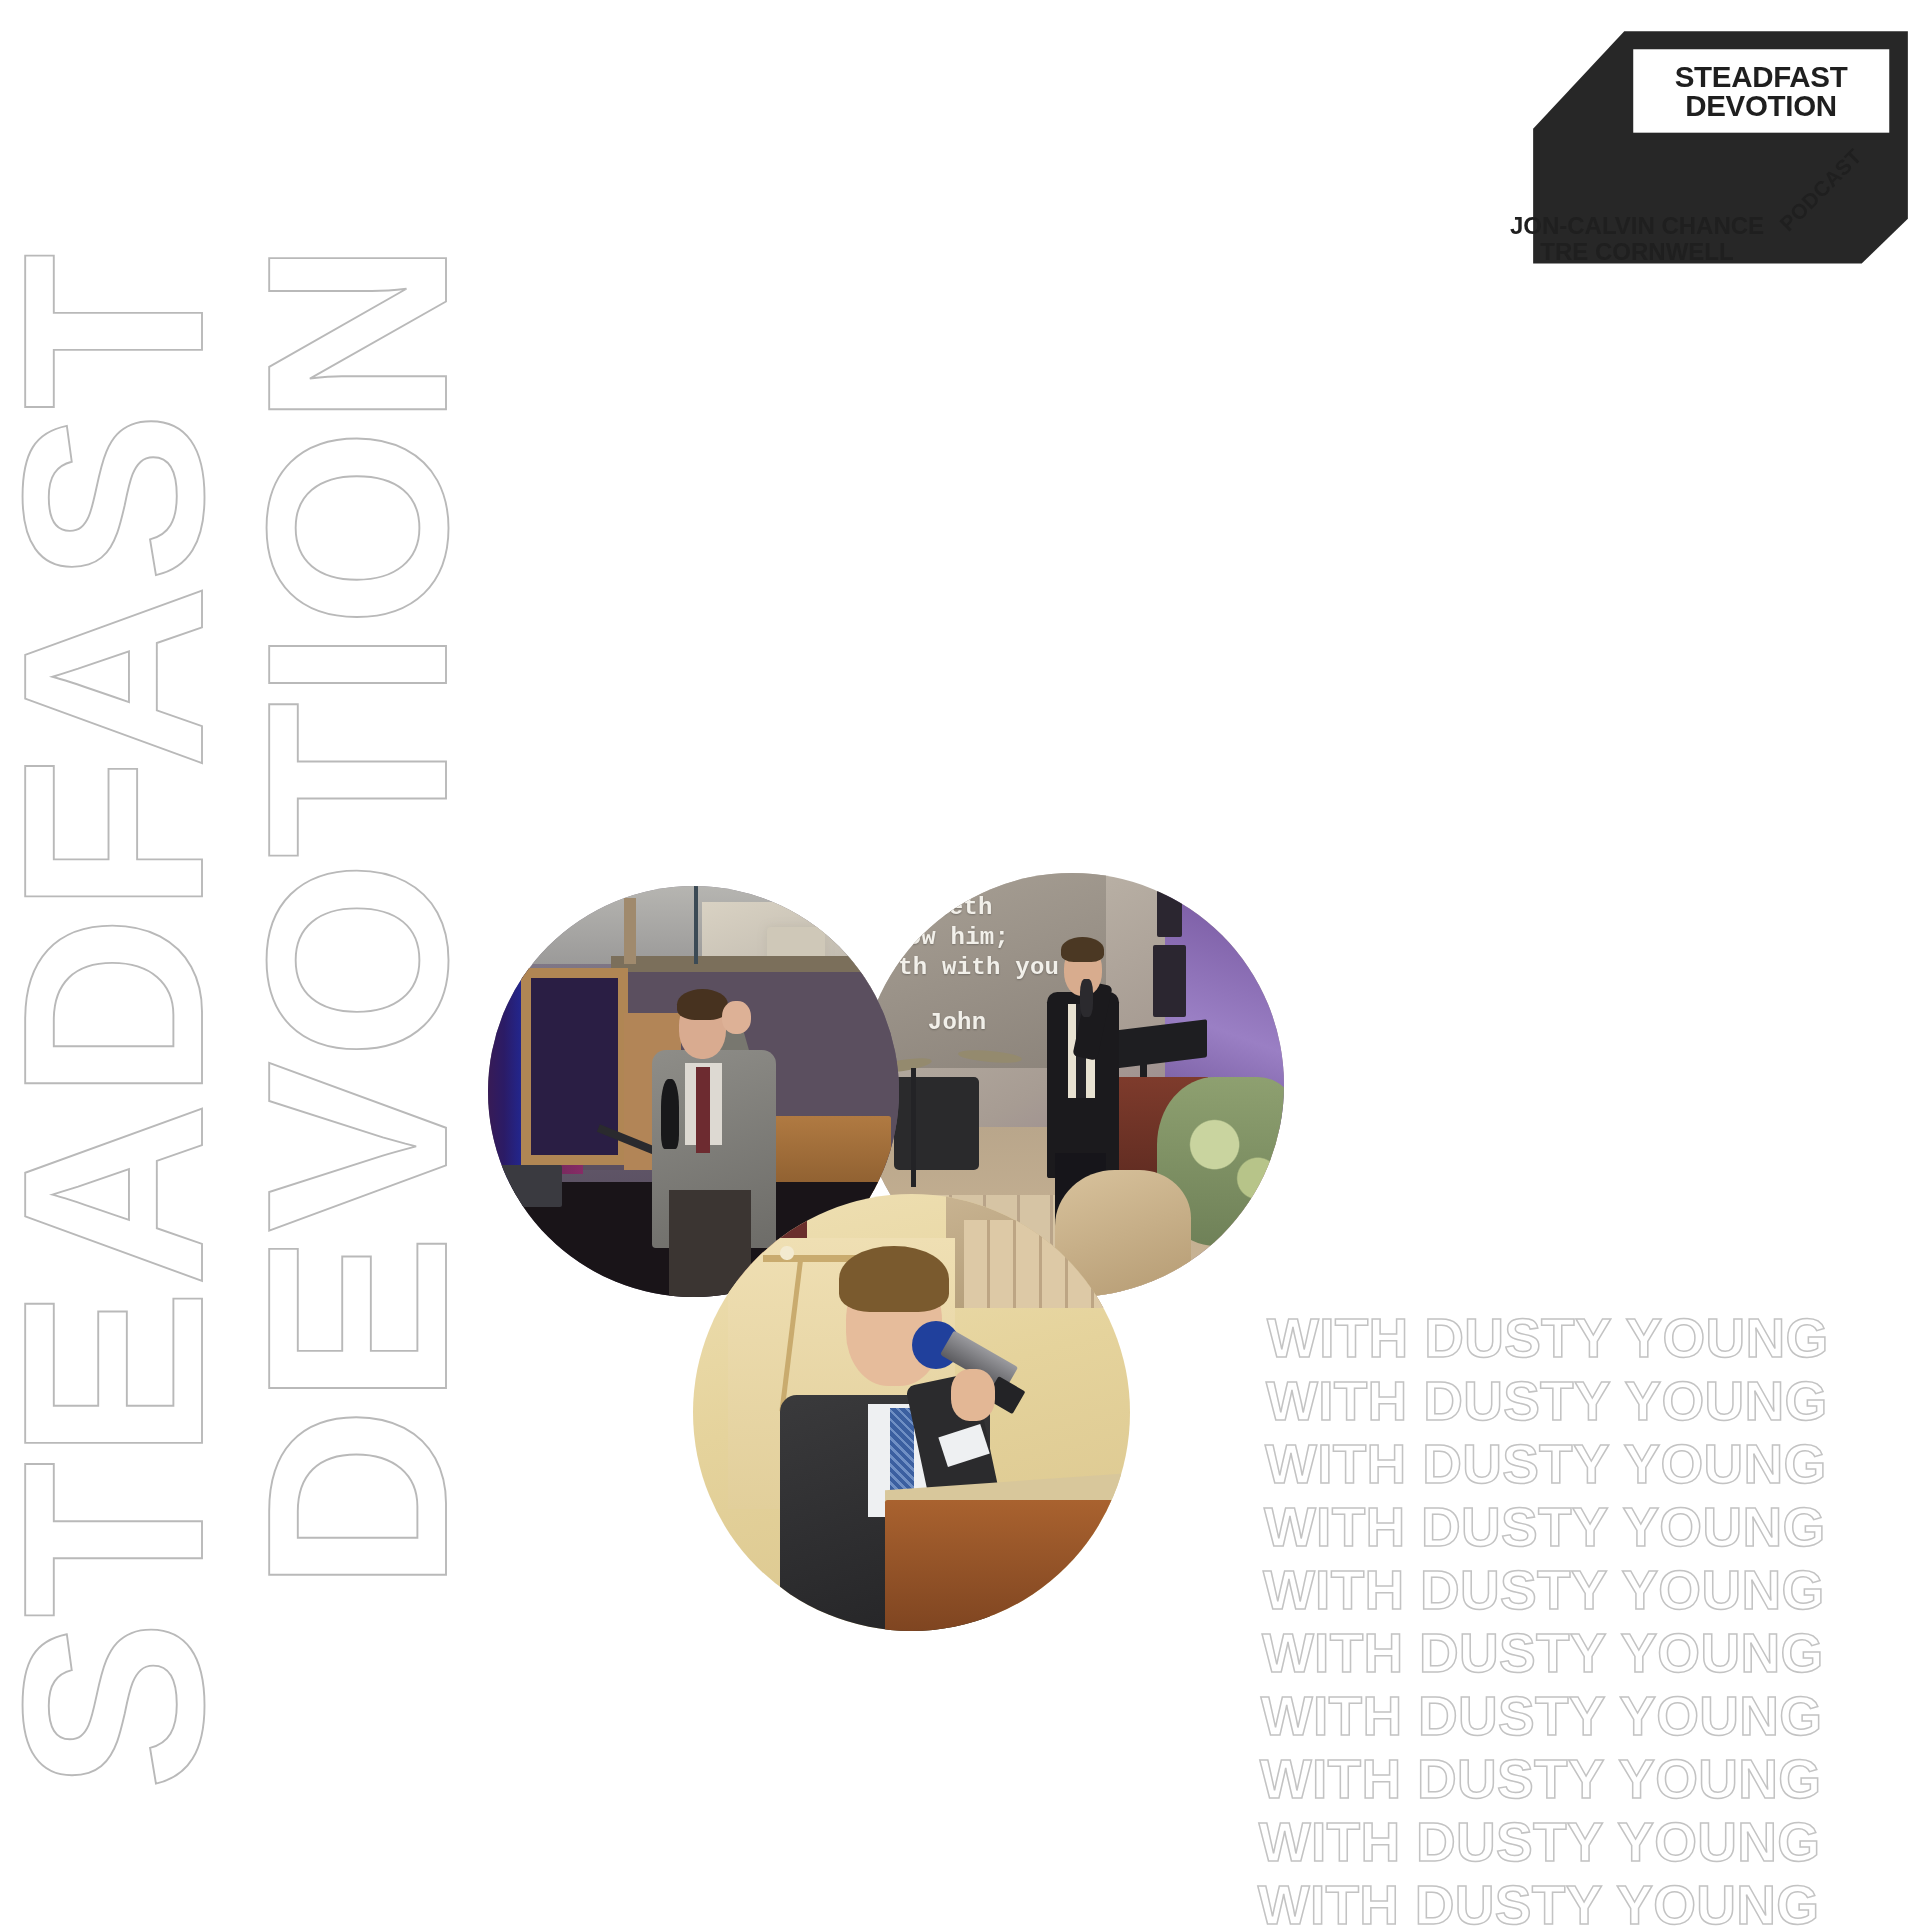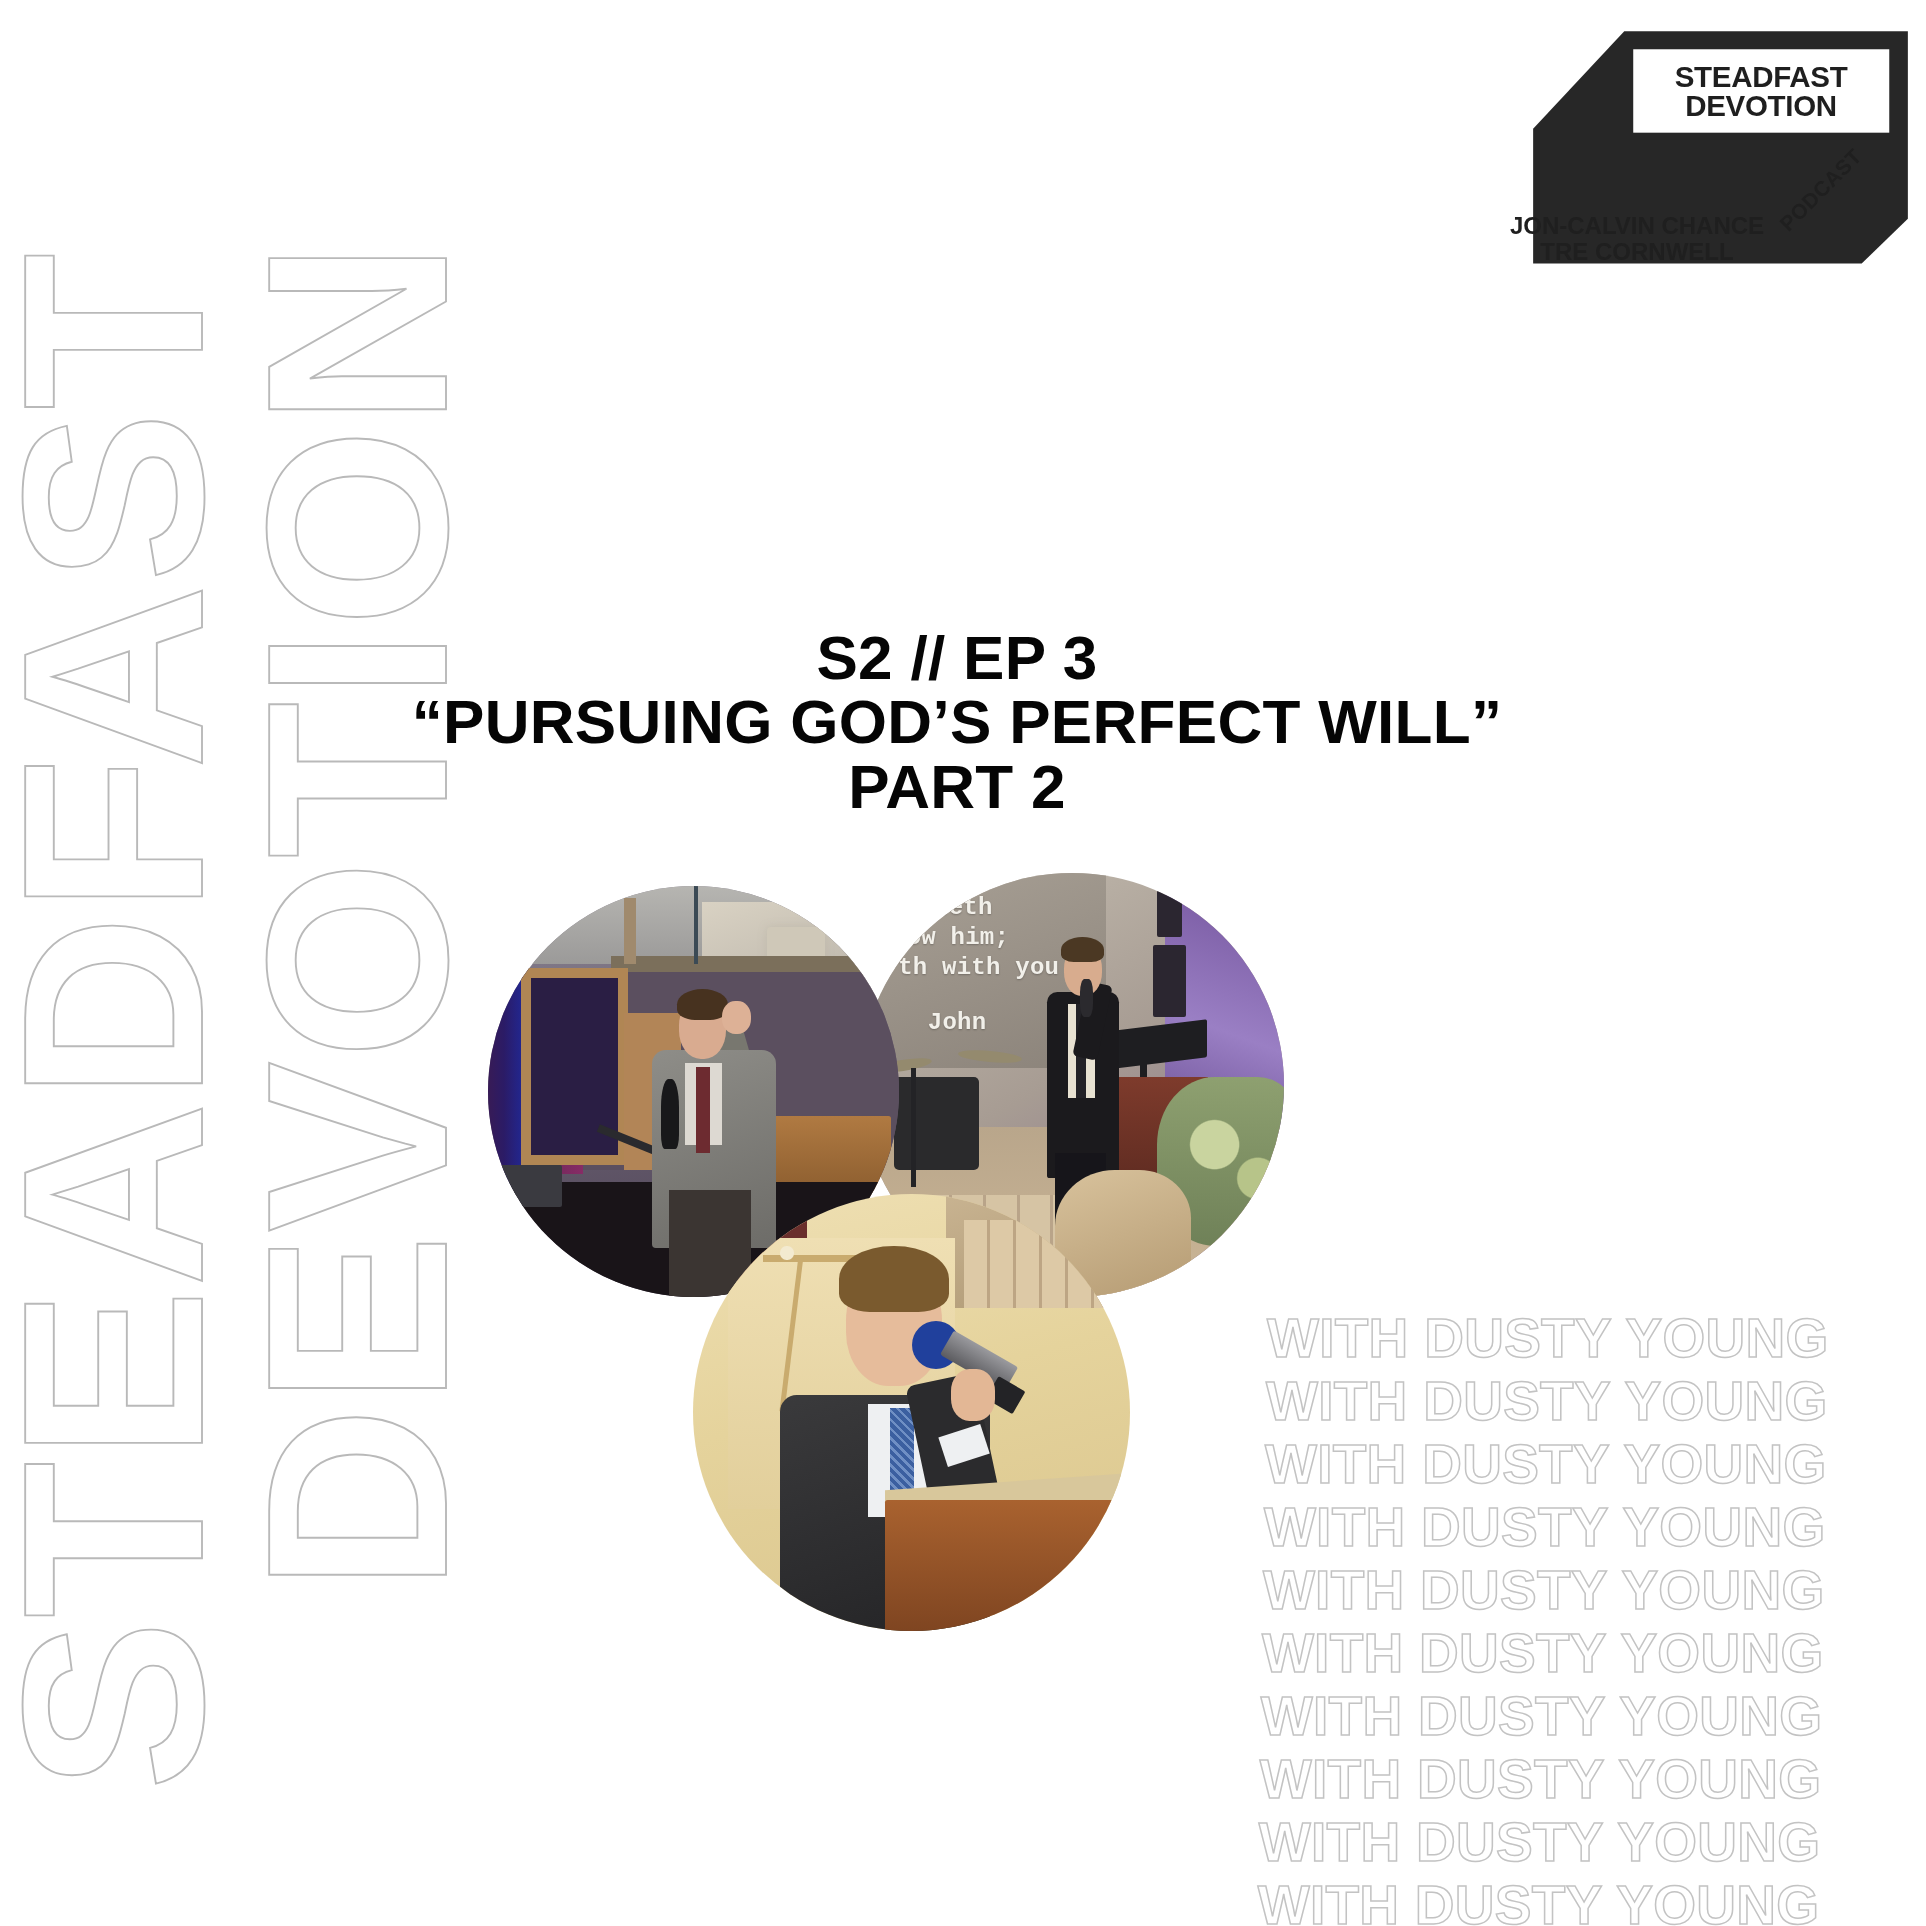--- a/index.html
+++ b/index.html
@@ -342,24 +342,20 @@
       <div class="logo-line">STEADFAST</div>
       <div class="logo-line">DEVOTION</div>
     </div>
     <div id="logo-podcast">PODCAST</div>
     <div id="logo-hosts">
       <div class="host-line">JON-CALVIN CHANCE</div>
       <div class="host-line">TRE CORNWELL</div>
     </div>
   </div>
 
-  <div id="episode-title">
-    <span class="t-line">S2 // EP 3</span>
-    <span class="t-line wrap">“PURSUING GOD’S PERFECT WILL” PART 2</span>
-  </div>
 
   <div id="photo-cluster">
 
     <div id="circle-left" class="photo-circle">
       <div class="scene sc-left">
         <div class="ceil"></div>
           <div class="projscr"></div>
           <div class="projart"></div>
         <div class="wallband"></div>
           <div class="post"></div>

